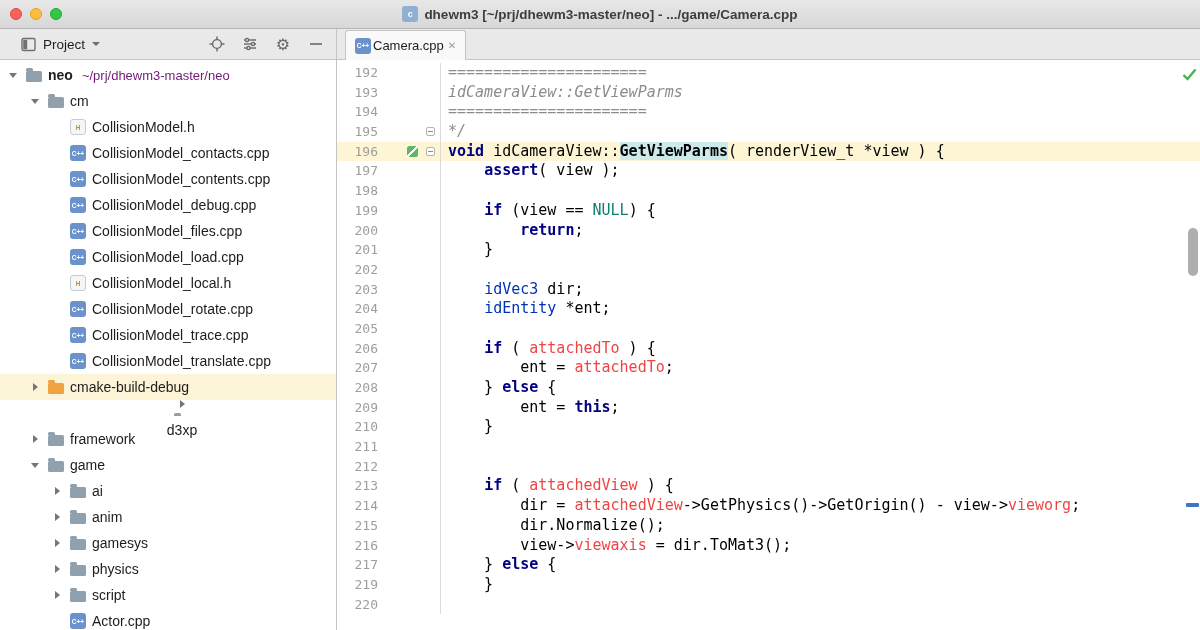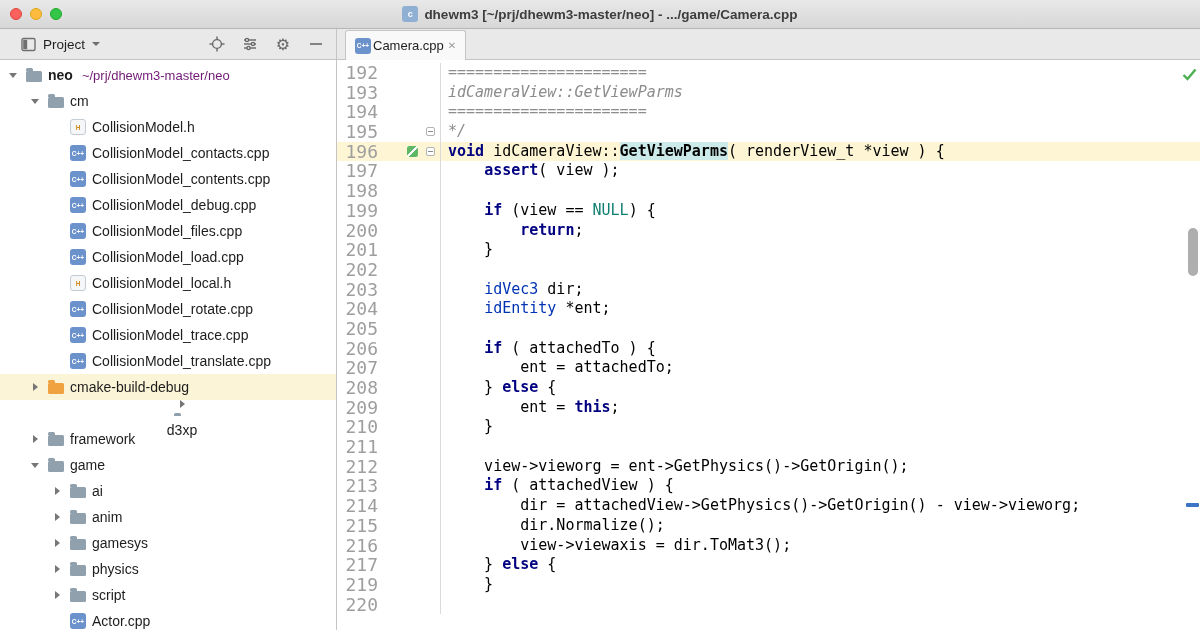--- a/index.html
+++ b/index.html
@@ -64,34 +64,34 @@
     display:flex;align-items:center;gap:2px;padding:0 9px;font-size:13px;color:#1d1d1d;
     border-radius:3px 3px 0 0;margin-bottom:-1px;}
   .tab-close{color:#9b9b9b;font-size:10px;margin-left:2px;}
 
   .editor-body{flex:1;position:relative;overflow:hidden;
     font-family:"DejaVu Sans Mono",monospace;}
   .lines{position:absolute;left:0;top:0;right:0;padding-top:3px;}
   .code-row{display:flex;height:19.7px;line-height:19.7px;}
   .code-row.hl{background:#fdf5d3;}
   .gutter{width:104px;min-width:104px;position:relative;text-align:right;
-    padding-right:62px;box-sizing:border-box;color:#9e9e9e;font-size:18px;
+    padding-right:62px;box-sizing:border-box;color:#9e9e9e;font-size:13px;
     border-right:1px solid #dadada;}
   .gmark{position:absolute;right:22px;top:4px;width:11px;height:11px;border-radius:2.5px;
     background:#5fb865;
     background-image:linear-gradient(135deg,transparent 42%,#fff 42%,#fff 58%,transparent 58%);}
   .fold{position:absolute;right:5px;top:5px;width:9px;height:9px;border:1px solid #b3b3b3;
     border-radius:2px;background:#fff;box-sizing:border-box;}
   .fold::after{content:"";position:absolute;left:1px;top:3px;width:5px;height:1px;background:#8a8a8a;}
   .codecell{white-space:pre;padding-left:7px;font-size:15px;color:#000;flex:1;min-width:0;}
 
   .kw{color:#000080;font-weight:bold;}
   .cmt{color:#8c8c8c;font-style:italic;}
   .typ{color:#0033b3;}
-  .fld{color:#000000;}
+  .fld{color:#ef4444;}
   .mac{color:#0f7e71;}
   .hlid{background:#cdeaea;font-weight:bold;}
   .pl{}
 
   
   .insp-check{position:absolute;top:6px;right:3px;}
   .scroll-thumb{position:absolute;right:2px;top:168px;width:10px;height:48px;
     background:rgba(75,75,75,.45);border-radius:5px;}
   .stripe-mark{position:absolute;right:1px;top:443px;width:13px;height:4px;
     background:#3d74c6;border-radius:1px;}
@@ -352,21 +352,20 @@
             <div class="code-row">
               <div class="gutter"><span>210</span></div>
               <div class="codecell"><span class="pl">    }</span></div>
             </div>
             <div class="code-row">
               <div class="gutter"><span>211</span></div>
               <div class="codecell"></div>
             </div>
             <div class="code-row">
               <div class="gutter"><span>212</span></div>
-              <div class="codecell"><span class="pl">    view-&gt;</span><span class="fld">vieworg</span><span class="pl"> = ent-&gt;GetPhysics()-&gt;GetOrigin();</span></div>
             </div>
             <div class="code-row">
               <div class="gutter"><span>213</span></div>
               <div class="codecell"><span class="pl">    </span><span class="kw">if</span><span class="pl"> ( </span><span class="fld">attachedView</span><span class="pl"> ) {</span></div>
             </div>
             <div class="code-row">
               <div class="gutter"><span>214</span></div>
               <div class="codecell"><span class="pl">        dir = </span><span class="fld">attachedView</span><span class="pl">-&gt;GetPhysics()-&gt;GetOrigin() - view-&gt;</span><span class="fld">vieworg</span><span class="pl">;</span></div>
             </div>
             <div class="code-row">

